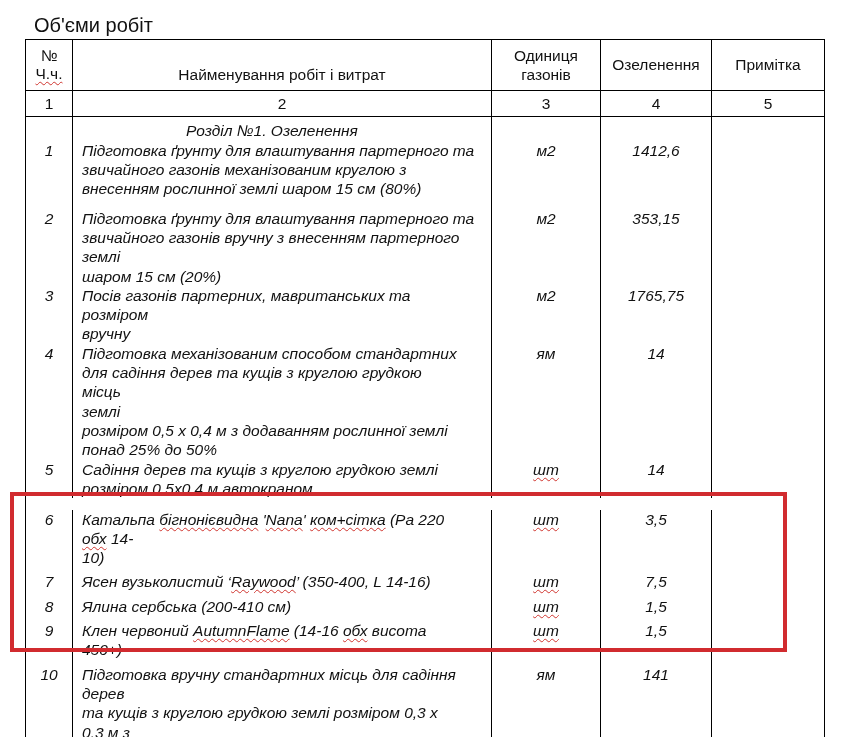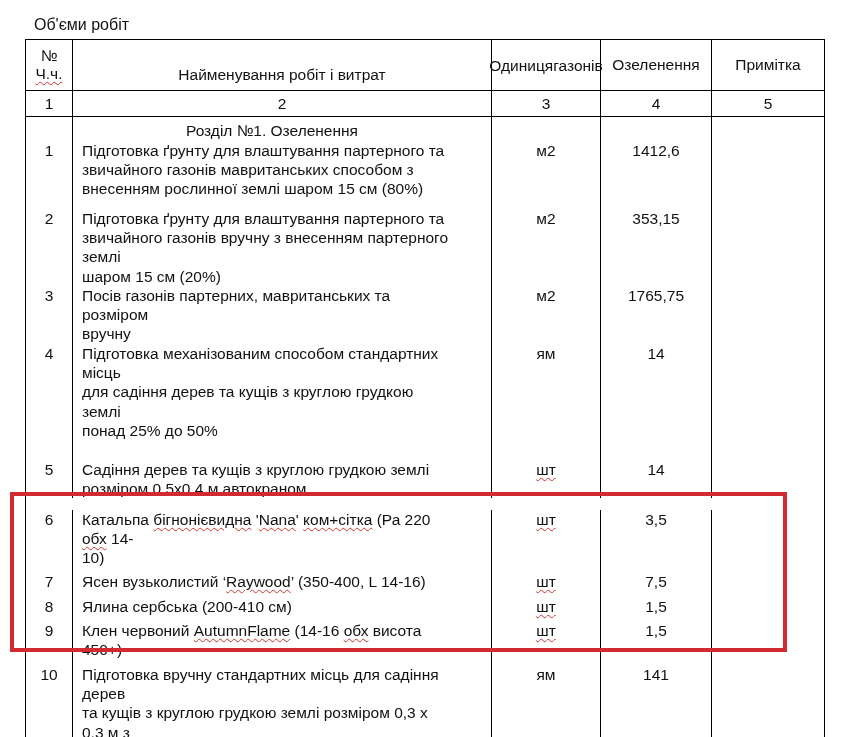--- a/index.html
+++ b/index.html
@@ -4,21 +4,21 @@
   <style>
     html, body { margin: 0; padding: 0; }
     body {
       width: 845px; height: 737px; overflow: hidden;
       background: #ffffff; position: relative;
       font-family: "Liberation Sans", sans-serif;
       color: #111111;
     }
     .doc-title {
       position: absolute; left: 34px; top: 15px;
-      font-size: 16px; line-height: 20px;
+      font-size: 20px; line-height: 20px;
     }
     .table {
       position: absolute; left: 25px; top: 39px;
       width: 798px;
       border-left: 1.5px solid #000; border-right: 1.5px solid #000;
       border-top: 1.5px solid #000;
     }
     .row { display: flex; position: relative; }
     .cell {
       box-sizing: border-box; font-size: 15.5px; line-height: 19.2px;
@@ -28,25 +28,25 @@
     .c1 { width: 47px; text-align: center; }
     .c2 { width: 419px; padding-left: 9px; }
     .c3 { width: 109px; text-align: center; }
     .c4 { width: 111px; text-align: center; }
     .c5 { width: 112px; text-align: center; }
 
     .hdr { height: 50px; border-bottom: 1.5px solid #000; }
     .hdr .cell { display: flex; align-items: center; justify-content: center; text-align: center; }
     .hdr .c1 { flex-direction: column; justify-content: center; line-height: 18px; }
     .hdr .c2 { align-items: flex-end; padding-left: 0; padding-bottom: 6px; }
-    .hdr .c3 { flex-direction: row; line-height: 19px; }
+    .hdr .c3 { flex-direction: column; line-height: 19px; }
     .idx { height: 25px; border-bottom: 1.5px solid #000; }
     .idx .cell { display: flex; align-items: center; justify-content: center; padding-left: 0; }
 
-    .body-rows .cell { padding-top: 0; }
+    .body-rows .cell { padding-top: 0; font-style: italic; }
     .section-row .c2 { text-align: center; padding-left: 0; padding-right: 20px; padding-top: 4px; }
     .data-row .c1 { padding-top: 0; }
     .data-row .c3, .data-row .c4 { padding-top: 0; }
     .spell { text-decoration: underline wavy #d0352f; text-decoration-thickness: 1px; text-underline-offset: 2px; }
     .line { display: block; white-space: nowrap; }
 
     .highlight-box {
       position: absolute; left: 10px; top: 492px; width: 777px; height: 160px;
       box-sizing: border-box; border: 4.5px solid #d12b2f; pointer-events: none;
     }
@@ -87,21 +87,21 @@
       <div class="cell c2">Розділ №1.  Озеленення</div>
       <div class="cell c3"></div>
       <div class="cell c4"></div>
       <div class="cell c5"></div>
     </div>
 
     <div class="row data-row" style="height:68px;">
       <div class="cell c1">1</div>
       <div class="cell c2">
         <span class="line">Підготовка ґрунту для влаштування партерного та</span>
-        <span class="line">звичайного газонів мавританських способом з</span>
+        <span class="line">звичайного газонів механізованим круглою з</span>
         <span class="line">внесенням рослинної землі шаром 15 см (80%)</span>
       </div>
       <div class="cell c3">м2</div>
       <div class="cell c4">1412,6</div>
       <div class="cell c5"></div>
     </div>
 
     <div class="row data-row" style="height:77px;">
       <div class="cell c1">2</div>
       <div class="cell c2">
@@ -124,23 +124,24 @@
       </div>
       <div class="cell c3">м2</div>
       <div class="cell c4">1765,75</div>
       <div class="cell c5"></div>
     </div>
 
     <div class="row data-row" style="height:116px;">
       <div class="cell c1">4</div>
       <div class="cell c2">
         <span class="line">Підготовка механізованим способом стандартних</span>
+        <span class="line">для садіння дерев та кущів з круглою грудкою</span>
         <span class="line">місць</span>
-        <span class="line">для садіння дерев та кущів з круглою грудкою</span>
         <span class="line">землі</span>
+        <span class="line">розміром 0,5 х 0,4 м з додаванням рослинної землі</span>
         <span class="line">понад 25% до 50%</span>
       </div>
       <div class="cell c3">ям</div>
       <div class="cell c4">14</div>
       <div class="cell c5"></div>
     </div>
 
     <div class="row data-row" style="height:38px; overflow:hidden;">
       <div class="cell c1">5</div>
       <div class="cell c2">

